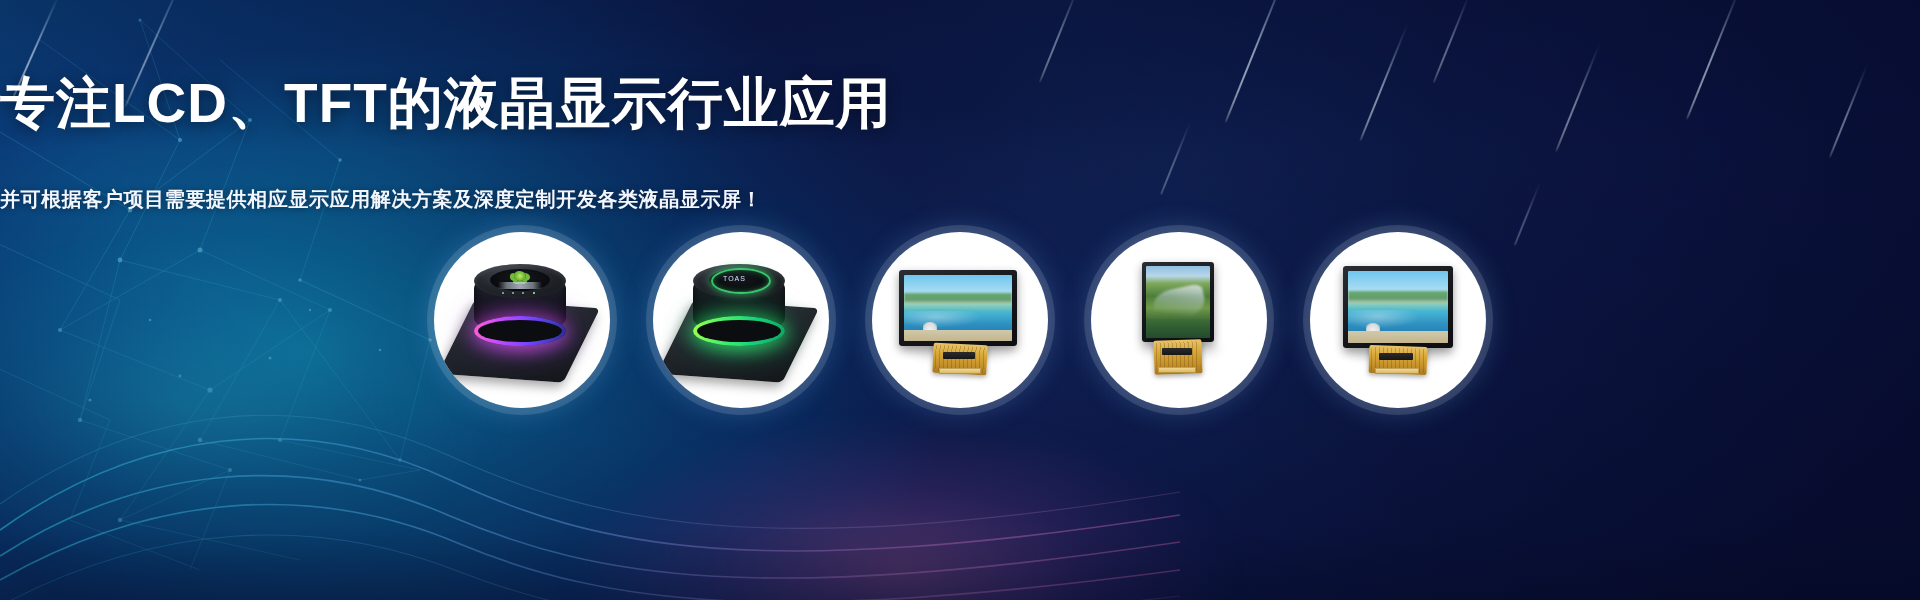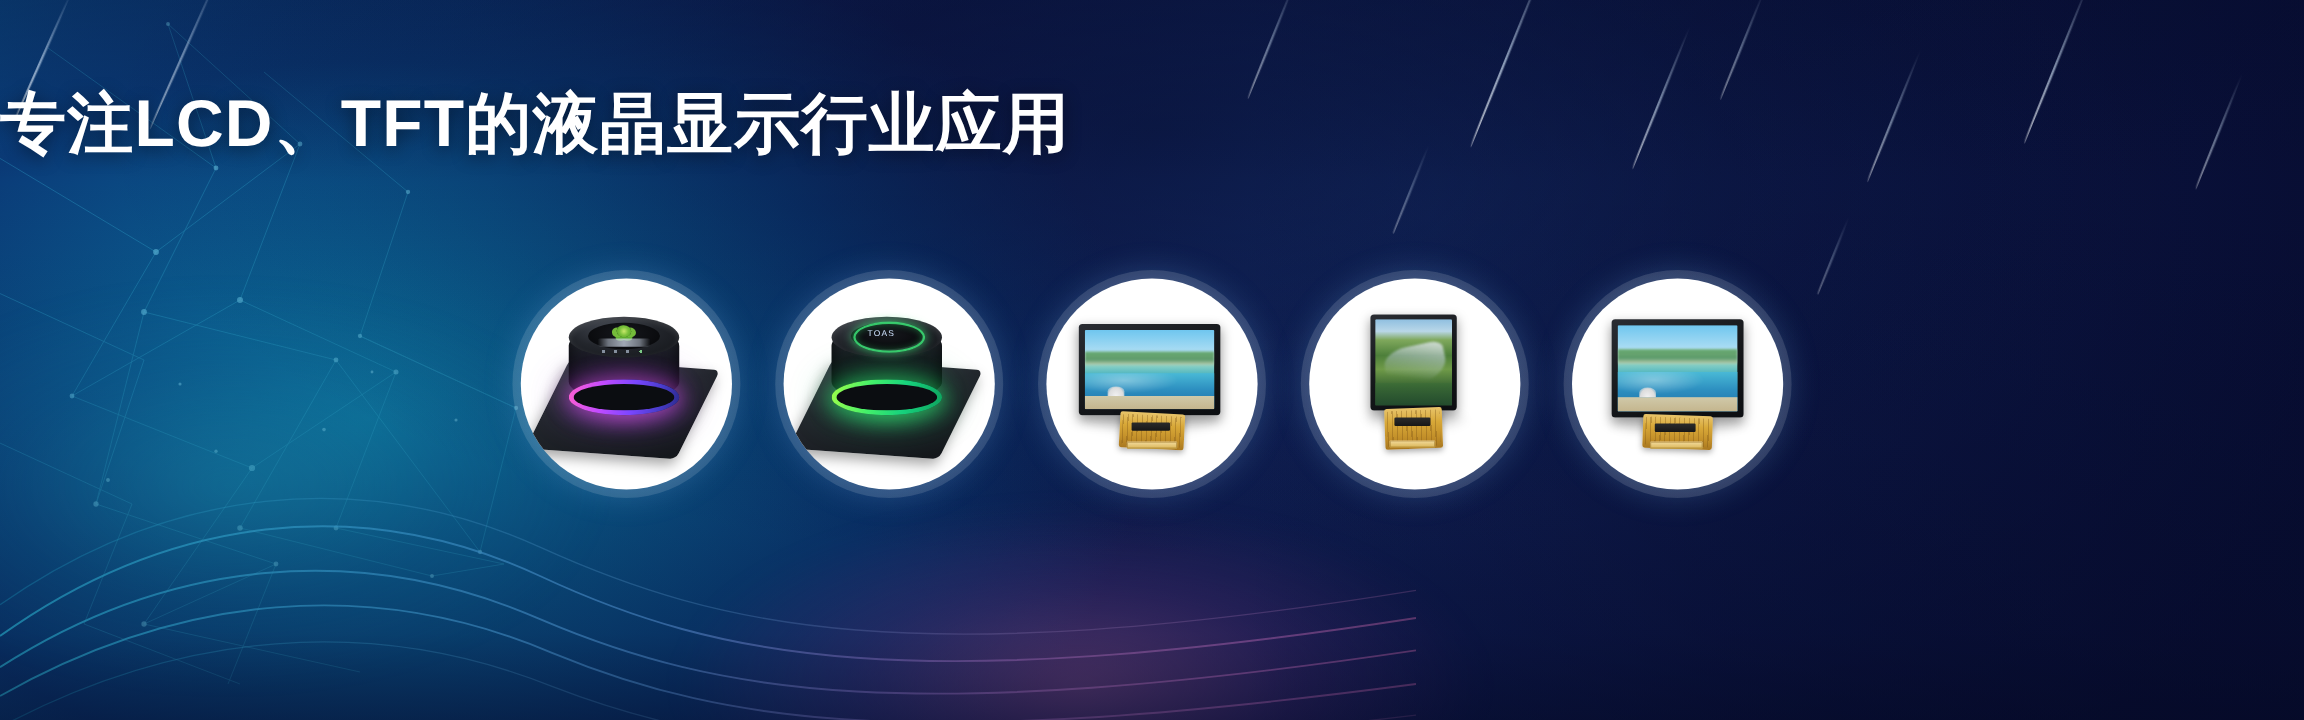--- a/index.html
+++ b/index.html
@@ -432,20 +432,21 @@
   <div class="meteor" style="left:1600px;top:40px;   width:2px; height:120px; transform: rotate(22deg);  opacity:.6;"></div>
   <div class="meteor" style="left:1742px;top:-20px;  width:2px; height:150px; transform: rotate(22deg);  opacity:.75;"></div>
   <div class="meteor" style="left:1868px;top:60px;   width:2px; height:105px; transform: rotate(22deg);  opacity:.55;"></div>
   <div class="meteor" style="left:1190px;top:120px;  width:1.5px;height:80px;  transform: rotate(22deg);  opacity:.4;"></div>
   <div class="meteor" style="left:1540px;top:180px;  width:1.5px;height:70px;  transform: rotate(22deg);  opacity:.35;"></div>
 
   <div class="text-block">
     <h1 class="headline">专注LCD、TFT的液晶显示行业应用</h1>
     <p class="subline">
       <br>
+      <span>并可根据客户项目需要提供相应显示应用解决方案及深度定制开发各类液晶显示屏！</span>
     </p>
   </div>
 
   <div class="products">
 
     <div class="circle">
       <div class="circle-inner">
         <div class="puck-stage">
           <div class="puck-mat"></div>
           <div class="puck-glow violet"></div>

